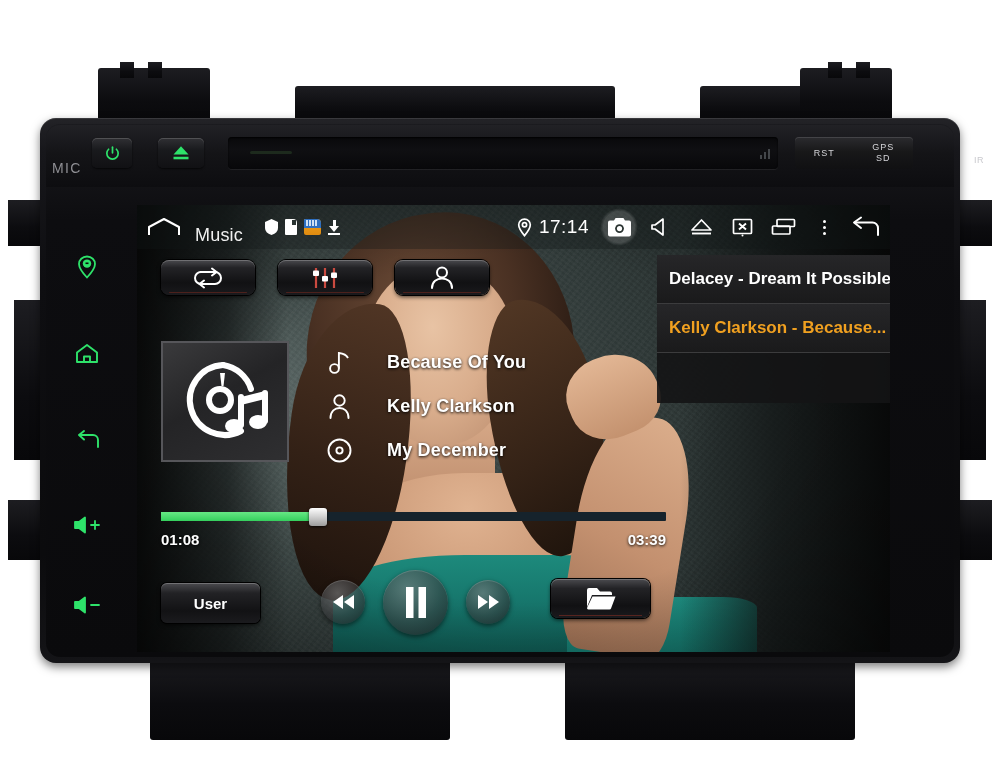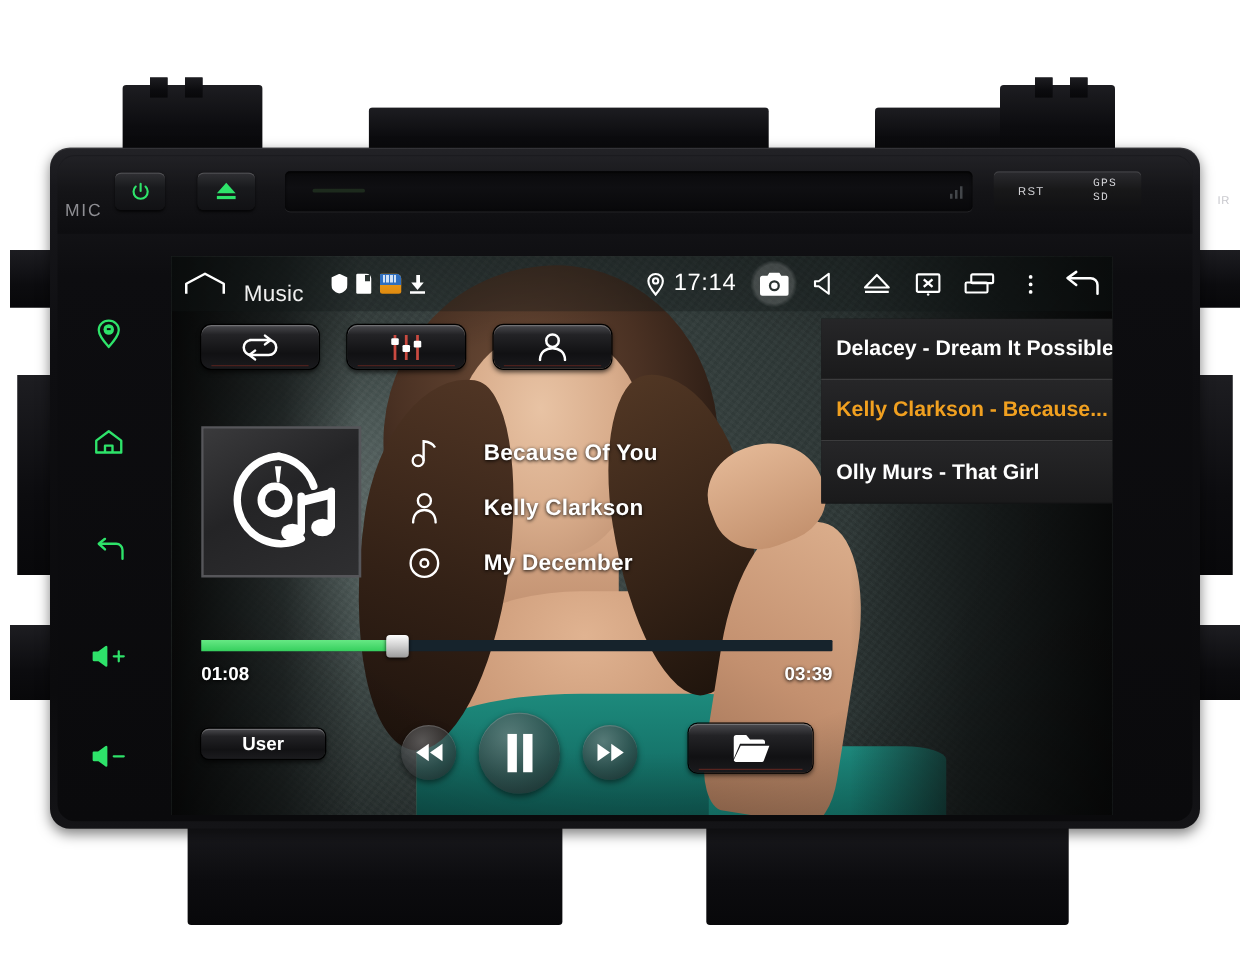--- a/index.html
+++ b/index.html
@@ -69,21 +69,21 @@
 
   .rstgps {
     position:absolute; left:795px; top:137px; width:118px; height:32px;
     border-radius:4px;
     background: linear-gradient(180deg,#2b2b2f 0%, #181819 45%, #101012 100%);
     box-shadow: inset 0 1px 0 rgba(255,255,255,.12);
     display:flex; align-items:center; justify-content:space-around;
     color:#d4d4d8;
   }
   .rst-txt{ font-size:9px; letter-spacing:1px; }
-  .gps-sd{ font-size:9px; letter-spacing:1px; text-align:left; line-height:11px;font-family:Liberation Mono, monospace; }
+  .gps-sd{ font-size:9px; letter-spacing:1px; text-align:center; line-height:11px; }
   .ir-label{ position:absolute; left:929px; top:155px; color:#c9c9ce; font-size:9px; letter-spacing:.5px;padding-left:45px;}
 
   
   .side-btn{
     position:absolute; left:72px; width:30px; height:30px;
     display:flex; align-items:center; justify-content:center;
     color:#2ee36a;
   }
   #side-nav{ top:252px; }
   #side-home{ top:338px; }
@@ -259,21 +259,21 @@
     position:absolute; left:28%; top:-4px; width:18px; height:18px; margin-left:-9px;
     background:linear-gradient(180deg,#fdfdfd 0%, #cfcfcf 50%, #9c9c9c 100%);
     border-radius:3px; box-shadow:0 1px 3px rgba(0,0,0,.8);
   }
   .times{ display:flex; justify-content:space-between; margin-top:10px; }
   .times span{ font-size:15px; font-weight:bold; color:#fff; text-shadow:0 1px 3px rgba(0,0,0,.95);}
 
   
   .transport{ position:absolute; left:24px; top:368px; width:505px; height:58px; }
   .userbtn{
-    position:absolute; left:0; top:10px; width:99px; height:24px; border-radius:6px;
+    position:absolute; left:0; top:10px; width:99px; height:40px; border-radius:6px;
     background:linear-gradient(180deg,#4b4b4f 0%, #222225 25%, #121214 70%, #1b1b1e 100%);
     box-shadow: inset 0 1px 0 rgba(255,255,255,.22), 0 2px 4px rgba(0,0,0,.7), 0 0 0 1px #000;
     display:flex; align-items:center; justify-content:center;
     color:#fff; font-size:15px; font-weight:bold;
     position:absolute;
   }
   .circbtn{
     position:absolute; border-radius:50%;
     background:radial-gradient(circle at 38% 30%, rgba(120,122,124,.65) 0%, rgba(58,60,62,.6) 55%, rgba(26,28,30,.72) 100%);
     box-shadow: inset 0 1px 0 rgba(255,255,255,.16), 0 2px 5px rgba(0,0,0,.55);
@@ -583,21 +583,20 @@
             <circle cx="12.5" cy="12.5" r="3.1"></circle>
           </svg>
         </span>
         <span class="ti-txt">My December</span>
       </div>
     </div>
 
     <div class="playlist">
       <div class="pl-item">Delacey - Dream It Possible</div>
       <div class="pl-item active">Kelly Clarkson - Because...</div>
-      <div class="pl-item" style="border-bottom:none;">Olly Murs - That Girl</div>
     </div>
 
     <div class="progwrap">
       <div class="progbar">
         <div class="progfill" style="width: 31%;"></div>
         <div class="progthumb" style="left: 31%;"></div>
       </div>
       <div class="times">
         <span>01:08</span>
         <span>03:39</span>

